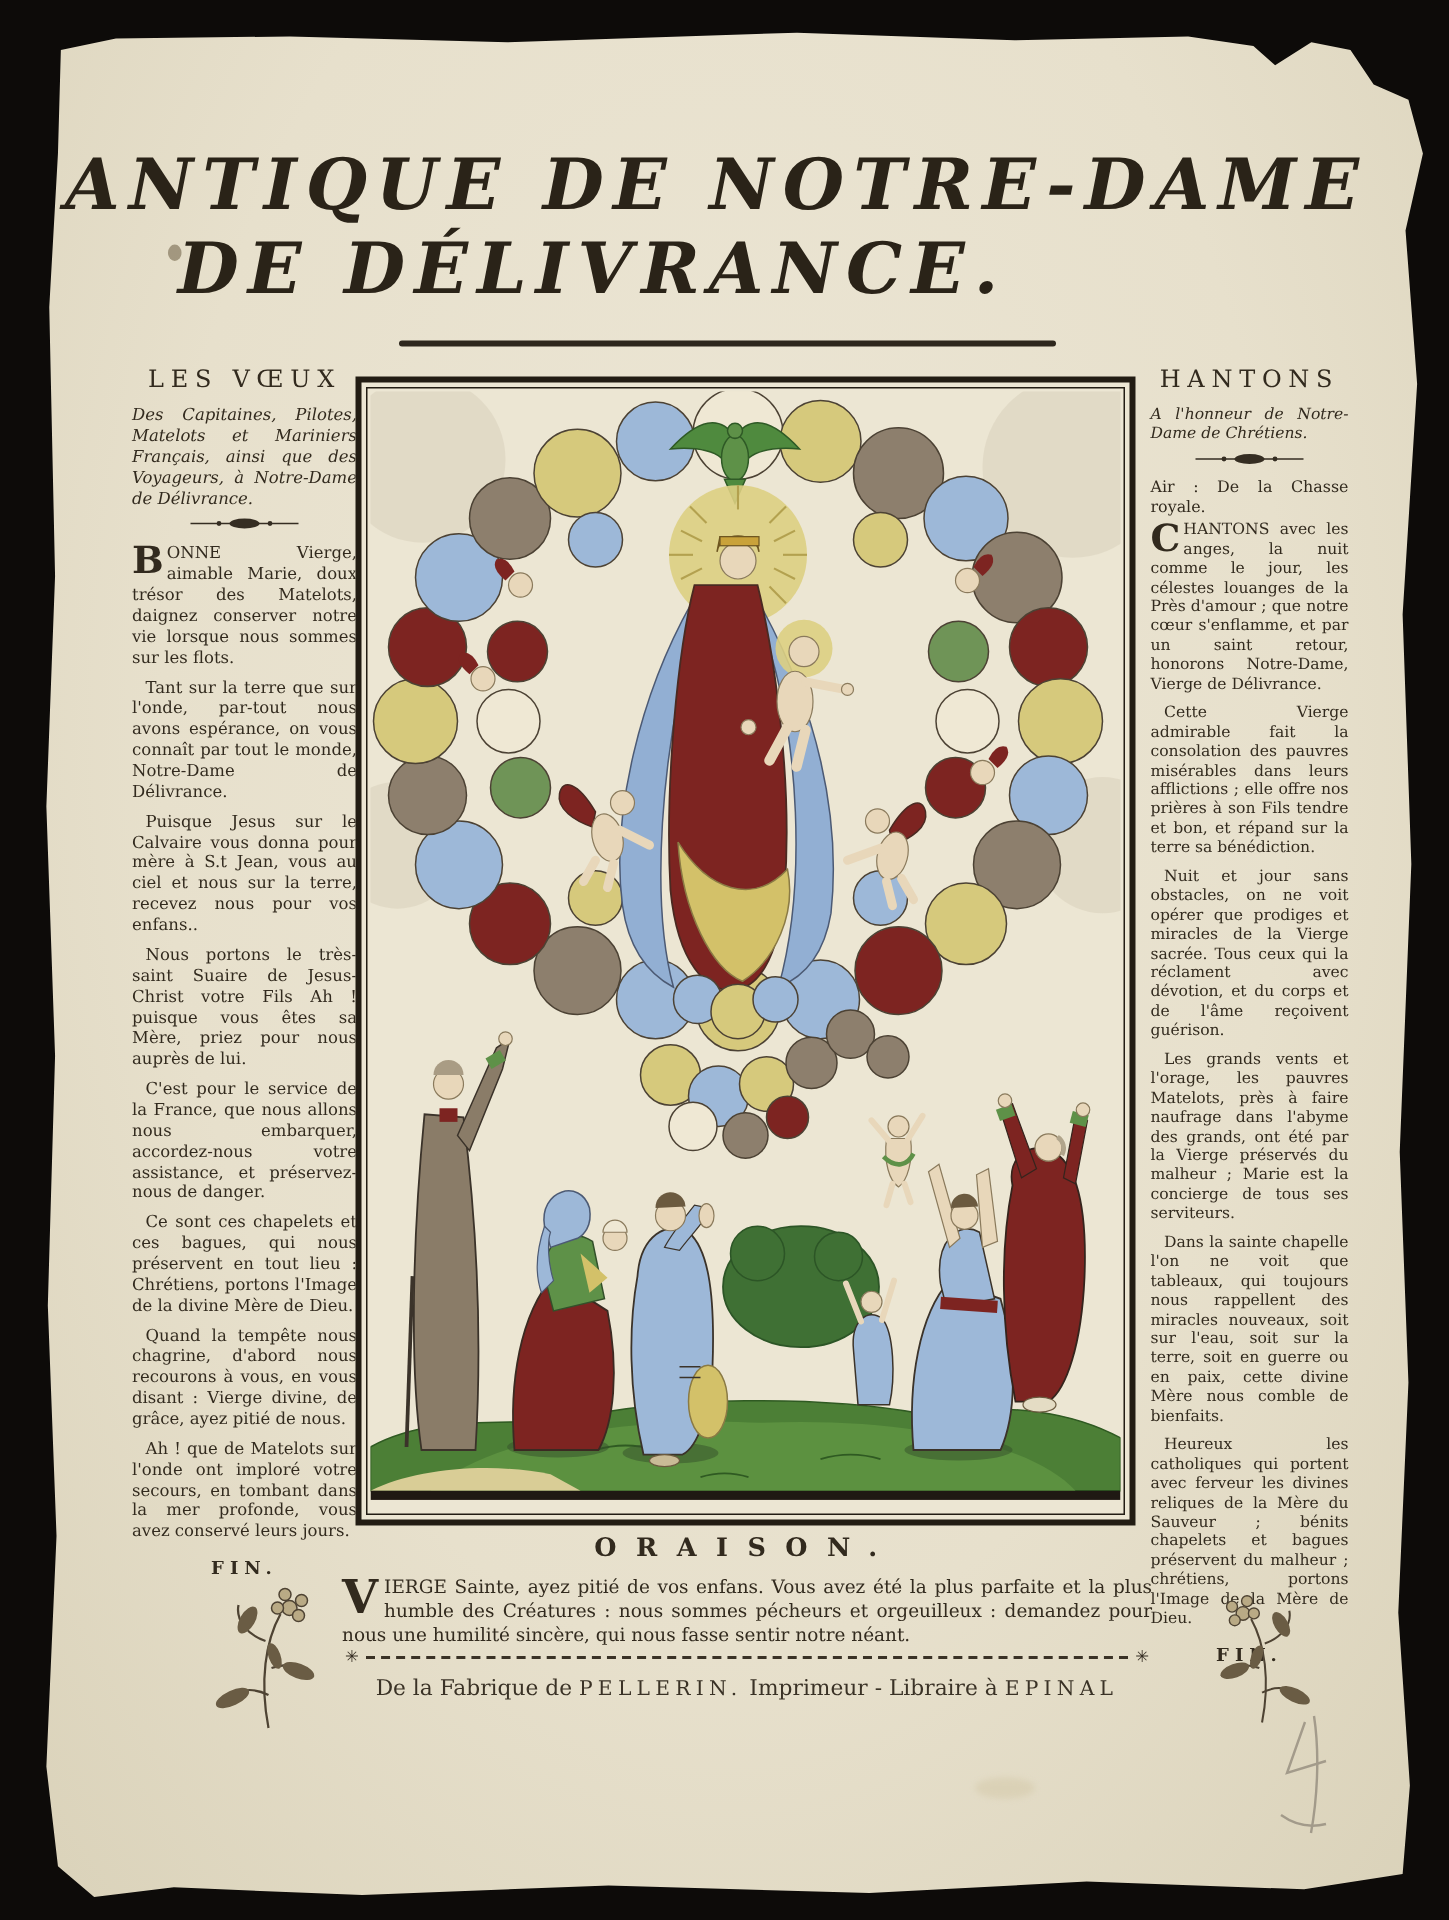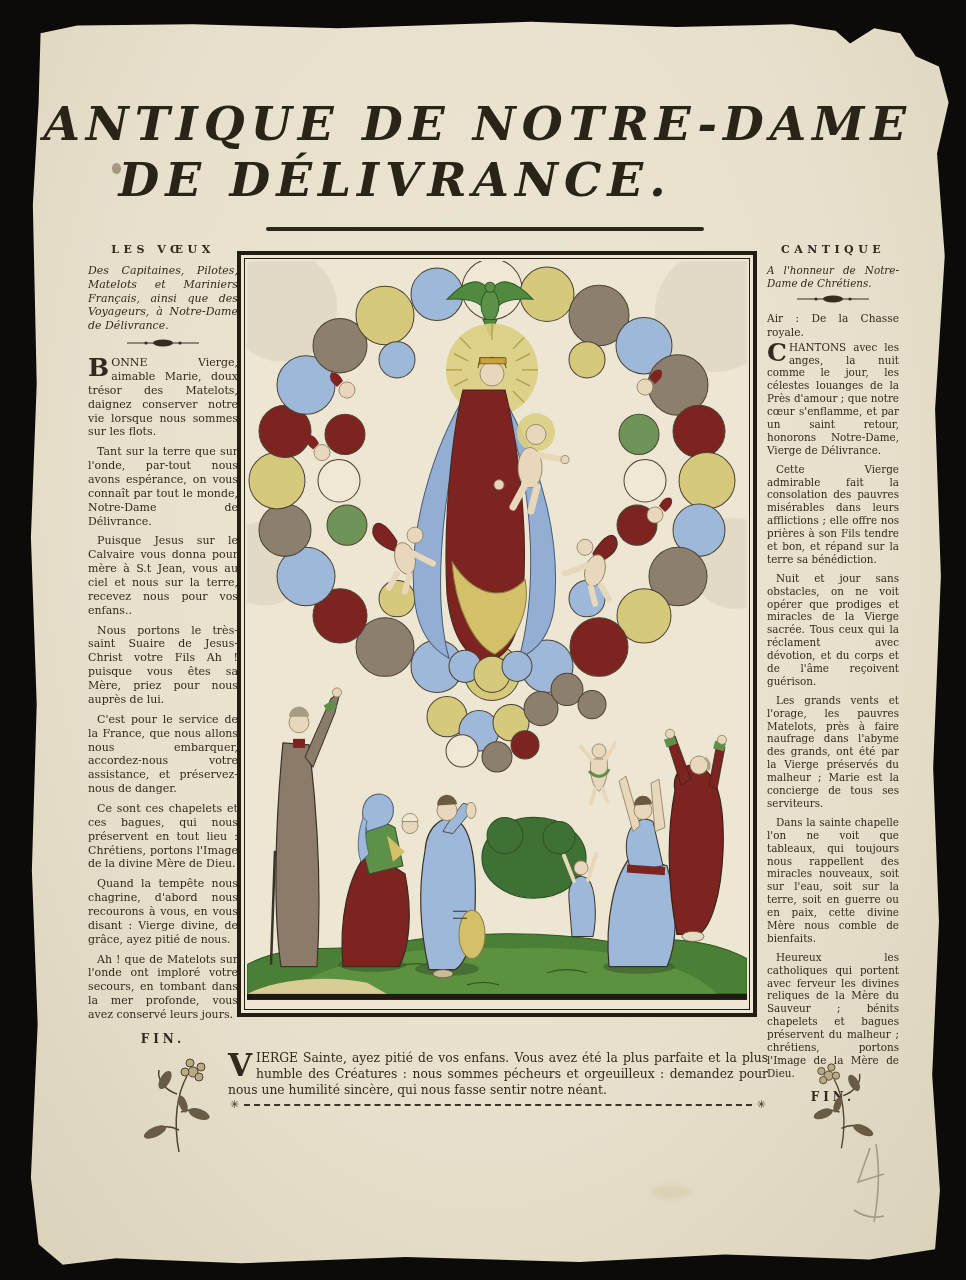--- a/index.html
+++ b/index.html
@@ -14,21 +14,21 @@
   .s3{left:650px;top:1185px;width:40px;height:14px;background:#cfc3a0;opacity:.4;filter:blur(2px);}
 
   .title{position:absolute;left:0;width:790px;text-align:center;font-style:italic;font-weight:bold;
          letter-spacing:6px;font-size:47px;color:#2a2318;white-space:nowrap;}
   .t1{top:96px;} .t2{top:152px;}
   .title-rule{position:absolute;left:266px;top:227px;width:438px;height:3.5px;background:#2e271d;border-radius:2px;}
 
   .col{position:absolute;text-align:justify;}
   .col-left{left:88px;top:243px;width:150px;font-size:11px;line-height:1.26;}
   .col-right{left:767px;top:243px;width:132px;font-size:10.4px;line-height:1.24;}
-  .col-head{text-align:center;font-weight:bold;letter-spacing:4.5px;font-size:11px;margin:0 0 7px 0;white-space:nowrap;}
+  .col-head{text-align:center;font-weight:normal;letter-spacing:4.5px;font-size:16px;margin:0 0 7px 0;white-space:nowrap;}
   .col-intro{font-style:italic;margin:0 0 4px 0;}
   .air-line{margin:6px 0 2px 0;font-weight:normal;font-size:10.6px;}
   .col p{margin:0 0 6px 0;text-indent:9px;}
   .col p.opening{text-indent:0;}
   .dropcap{float:left;font-size:25px;line-height:21px;font-weight:bold;padding:1px 2px 0 0;}
   .dropcap-big{float:left;font-size:31px;line-height:26px;font-weight:bold;padding:1px 4px 0 0;}
   .fin{text-align:center;font-weight:bold;letter-spacing:4px;font-size:12px;margin-top:10px;}
   .fleuron{display:block;margin:3px auto 7px auto;}
 
   .picture{position:absolute;left:237px;top:251px;width:520px;height:766px;box-sizing:border-box;
@@ -77,21 +77,21 @@
       <p>Puisque Jesus sur le Calvaire vous donna pour mère à S.t Jean, vous au ciel et nous sur la terre, recevez nous pour vos enfans..</p>
       <p>Nous portons le très-saint Suaire de Jesus-Christ votre Fils Ah ! puisque vous êtes sa Mère, priez pour nous auprès de lui.</p>
       <p>C'est pour le service de la France, que nous allons nous embarquer, accordez-nous votre assistance, et préservez-nous de danger.</p>
       <p>Ce sont ces chapelets et ces bagues, qui nous préservent en tout lieu : Chrétiens, portons l'Image de la divine Mère de Dieu.</p>
       <p>Quand la tempête nous chagrine, d'abord nous recourons à vous, en vous disant : Vierge divine, de grâce, ayez pitié de nous.</p>
       <p>Ah ! que de Matelots sur l'onde ont imploré votre secours, en tombant dans la mer profonde, vous avez conservé leurs jours.</p>
       <div class="fin">FIN.</div>
     </div>
 
     <div class="col col-right">
-      <div class="col-head">CANTIQUE</div>
+      <div class="col-head">HANTONS</div>
       <div class="col-intro">A l'honneur de Notre-Dame de Chrétiens.</div>
       <svg class="fleuron" width="76" height="12" viewBox="0 0 76 12">
         <line x1="2" y1="6" x2="74" y2="6" stroke="#352d22" stroke-width="1"></line>
         <ellipse cx="38" cy="6" rx="10" ry="3.4" fill="#352d22"></ellipse>
         <circle cx="21" cy="6" r="1.6" fill="#352d22"></circle>
           <circle cx="55" cy="6" r="1.6" fill="#352d22"></circle>
       </svg>
       <div class="air-line">Air : De la Chasse royale.</div>
       <p class="opening"><span class="dropcap">C</span><span>HANTONS avec les anges, la nuit comme le jour, les célestes louanges de la Près d'amour ; que notre cœur s'enflamme, et par un saint retour, honorons Notre-Dame, Vierge de Délivrance.</span></p>
       <p>Cette Vierge admirable fait la consolation des pauvres misérables dans leurs afflictions ; elle offre nos prières à son Fils tendre et bon, et répand sur la terre sa bénédiction.</p>
@@ -322,30 +322,37 @@
               <circle cx="475" cy="475" r="4.5" class="sk"></circle>
             <circle cx="452" cy="500" r="9" class="sk"></circle>
             <path d="M458,493 a9,9 0 0 1 3,12" stroke="#b1a58c" stroke-width="3" fill="none"></path>
             <ellipse cx="446" cy="670" rx="11" ry="5" fill="#e4dcc4" stroke="#6b5a3f" stroke-width="0.8"></ellipse>
           </g>
           <rect x="0" y="727" width="500" height="6" fill="#1f1913"></rect>
         </svg>
       </div>
     </div>
 
+    <div class="oraison-head">ORAISON.</div>
     <div class="oraison-text">
       <span class="dropcap-big">V</span><span>IERGE Sainte, ayez pitié de vos enfans. Vous avez été la plus parfaite et la plus humble des Créatures : nous sommes pécheurs et orgeuilleux : demandez pour nous une humilité sincère, qui nous fasse sentir notre néant.</span>
     </div>
 
     <div class="star-rule">
       <span>✳</span>
       <div class="dashes"></div>
       <span>✳</span>
     </div>
 
+    <div class="imprint">
+      <span>De la Fabrique de</span>
+      <span class="wide">PELLERIN.</span>
+      <span>Imprimeur - Libraire à</span>
+      <span class="wide">EPINAL</span>
+    </div>
 
     <svg class="floral fl-left" width="95" height="110" viewBox="0 0 95 110">
       <g stroke="#4e4333" stroke-width="1.5" fill="none">
         <path d="M46,106 C40,75 44,48 54,30"></path>
         <path d="M46,84 C34,78 24,80 14,90"></path>
         <path d="M48,66 C60,62 68,64 76,72"></path>
         <path d="M44,48 C32,44 24,34 26,24"></path>
       </g>
       <ellipse cx="22" cy="86" rx="12" ry="5" fill="#6a5c44" transform="rotate(-25 22 86)"></ellipse>
       <ellipse cx="66" cy="68" rx="11" ry="5" fill="#6a5c44" transform="rotate(20 66 68)"></ellipse>

